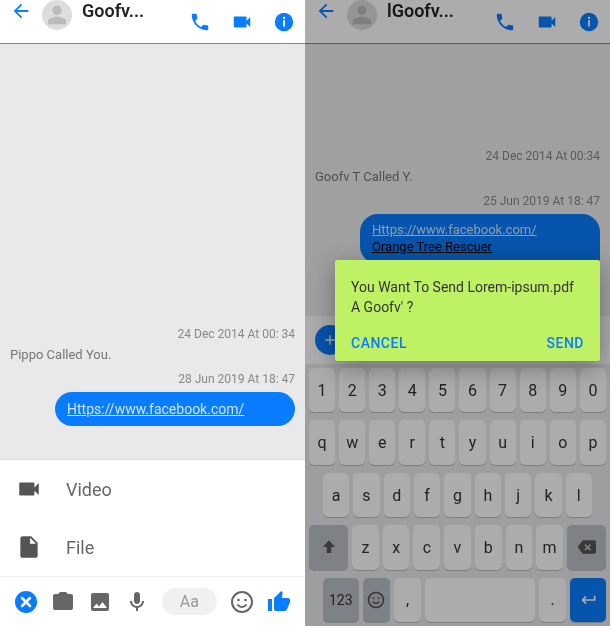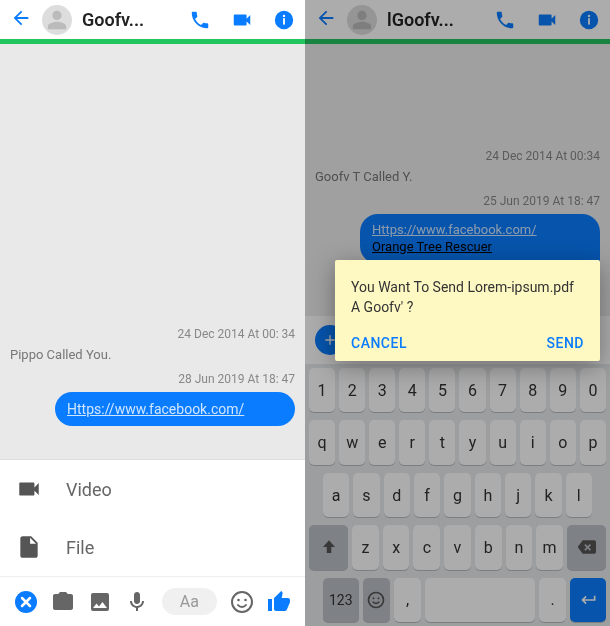--- a/index.html
+++ b/index.html
@@ -1,20 +1,20 @@
 <!DOCTYPE html>
 <html><head>
 <meta charset="utf-8">
 <style>
 * { margin: 0; padding: 0; box-sizing: border-box; font-family: -apple-system, BlinkMacSystemFont, "Segoe UI", Roboto, Helvetica, Arial, sans-serif; }
 body { width: 610px; height: 626px; display: flex; background: #fff; overflow: hidden; }
 .pane { position: relative; width: 305px; height: 626px; overflow: hidden; }
 
 
-.header { height: 44px; display: flex; align-items: center; padding: 0 10px; gap: 10px; background: #fff; border-bottom: 5px solid #22c55e; }
+.header { height: 44px; display: flex; padding: 0 10px; gap: 10px; background: #fff; border-bottom: 1px solid #22c55e; }
 .header .back svg, .header .icon svg { width: 22px; height: 22px; fill: #0a7cff; }
 .header .avatar { width: 30px; height: 30px; border-radius: 50%; background: #ddd; display: flex; align-items: center; justify-content: center; }
 .header .avatar svg { width: 22px; height: 22px; fill: #bbb; }
 .header .name { flex: 1; font-size: 18px; font-weight: 600; color: #222; white-space: nowrap; overflow: hidden; text-overflow: ellipsis; }
 .header .icons { display: flex; gap: 20px; align-items: center; }
 .header .icons .icon { display: flex; }
 
 
 .chat { position: absolute; top: 44px; left: 0; right: 0; bottom: 0; padding: 10px; }
 .timestamp { text-align: right; font-size: 12px; color: #888; margin: 10px 0 6px; }
@@ -56,21 +56,21 @@
 .keyboard { position: absolute; bottom: 0; left: 0; right: 0; height: 262px; background: #e8eaed; display: flex; flex-direction: column; }
 .krow { flex: 1; display: flex; gap: 4px; padding: 4px; }
 .key { flex: 1; background: #fff; border-radius: 5px; display: flex; align-items: center; justify-content: center; font-size: 16px; color: #333; position: relative; box-shadow: 0 1px 0 rgba(0,0,0,0.2); }
 .key.dark { background: #bcc1c7; }
 .krow.bottom .key123 { flex: 1.3; font-size: 14px; margin-left: 14px; }
 .krow.bottom .space { flex: 4; }
 .krow.bottom .enter { flex: 1.3; background: #0a7cff; }
 .krow.bottom .enter svg { width: 20px; height: 20px; fill: #fff; }
 
 
-.dialog { position: absolute; z-index: 5; left: 30px; right: 10px; top: 260px; background: #fef9c3; border-radius: 2px; box-shadow: 0 6px 24px rgba(0,0,0,0.35); padding: 18px 16px 10px; }
+.dialog { position: absolute; z-index: 5; left: 30px; right: 10px; top: 260px; background: #bef264; border-radius: 2px; box-shadow: 0 6px 24px rgba(0,0,0,0.35); padding: 18px 16px 10px; }
 .dialog .msg { font-size: 14px; color: #333; line-height: 1.4; margin-bottom: 18px; }
 .dialog .actions { display: flex; justify-content: space-between; gap: 12px; }
 .dialog .actions span { font-size: 14px; font-weight: 500; color: #0a7cff; letter-spacing: 0.5px; }
 </style>
 </head>
 <body>
 
 <div class="pane pane-left">
   <div class="header">
     <span class="back"><svg viewBox="0 0 24 24">

